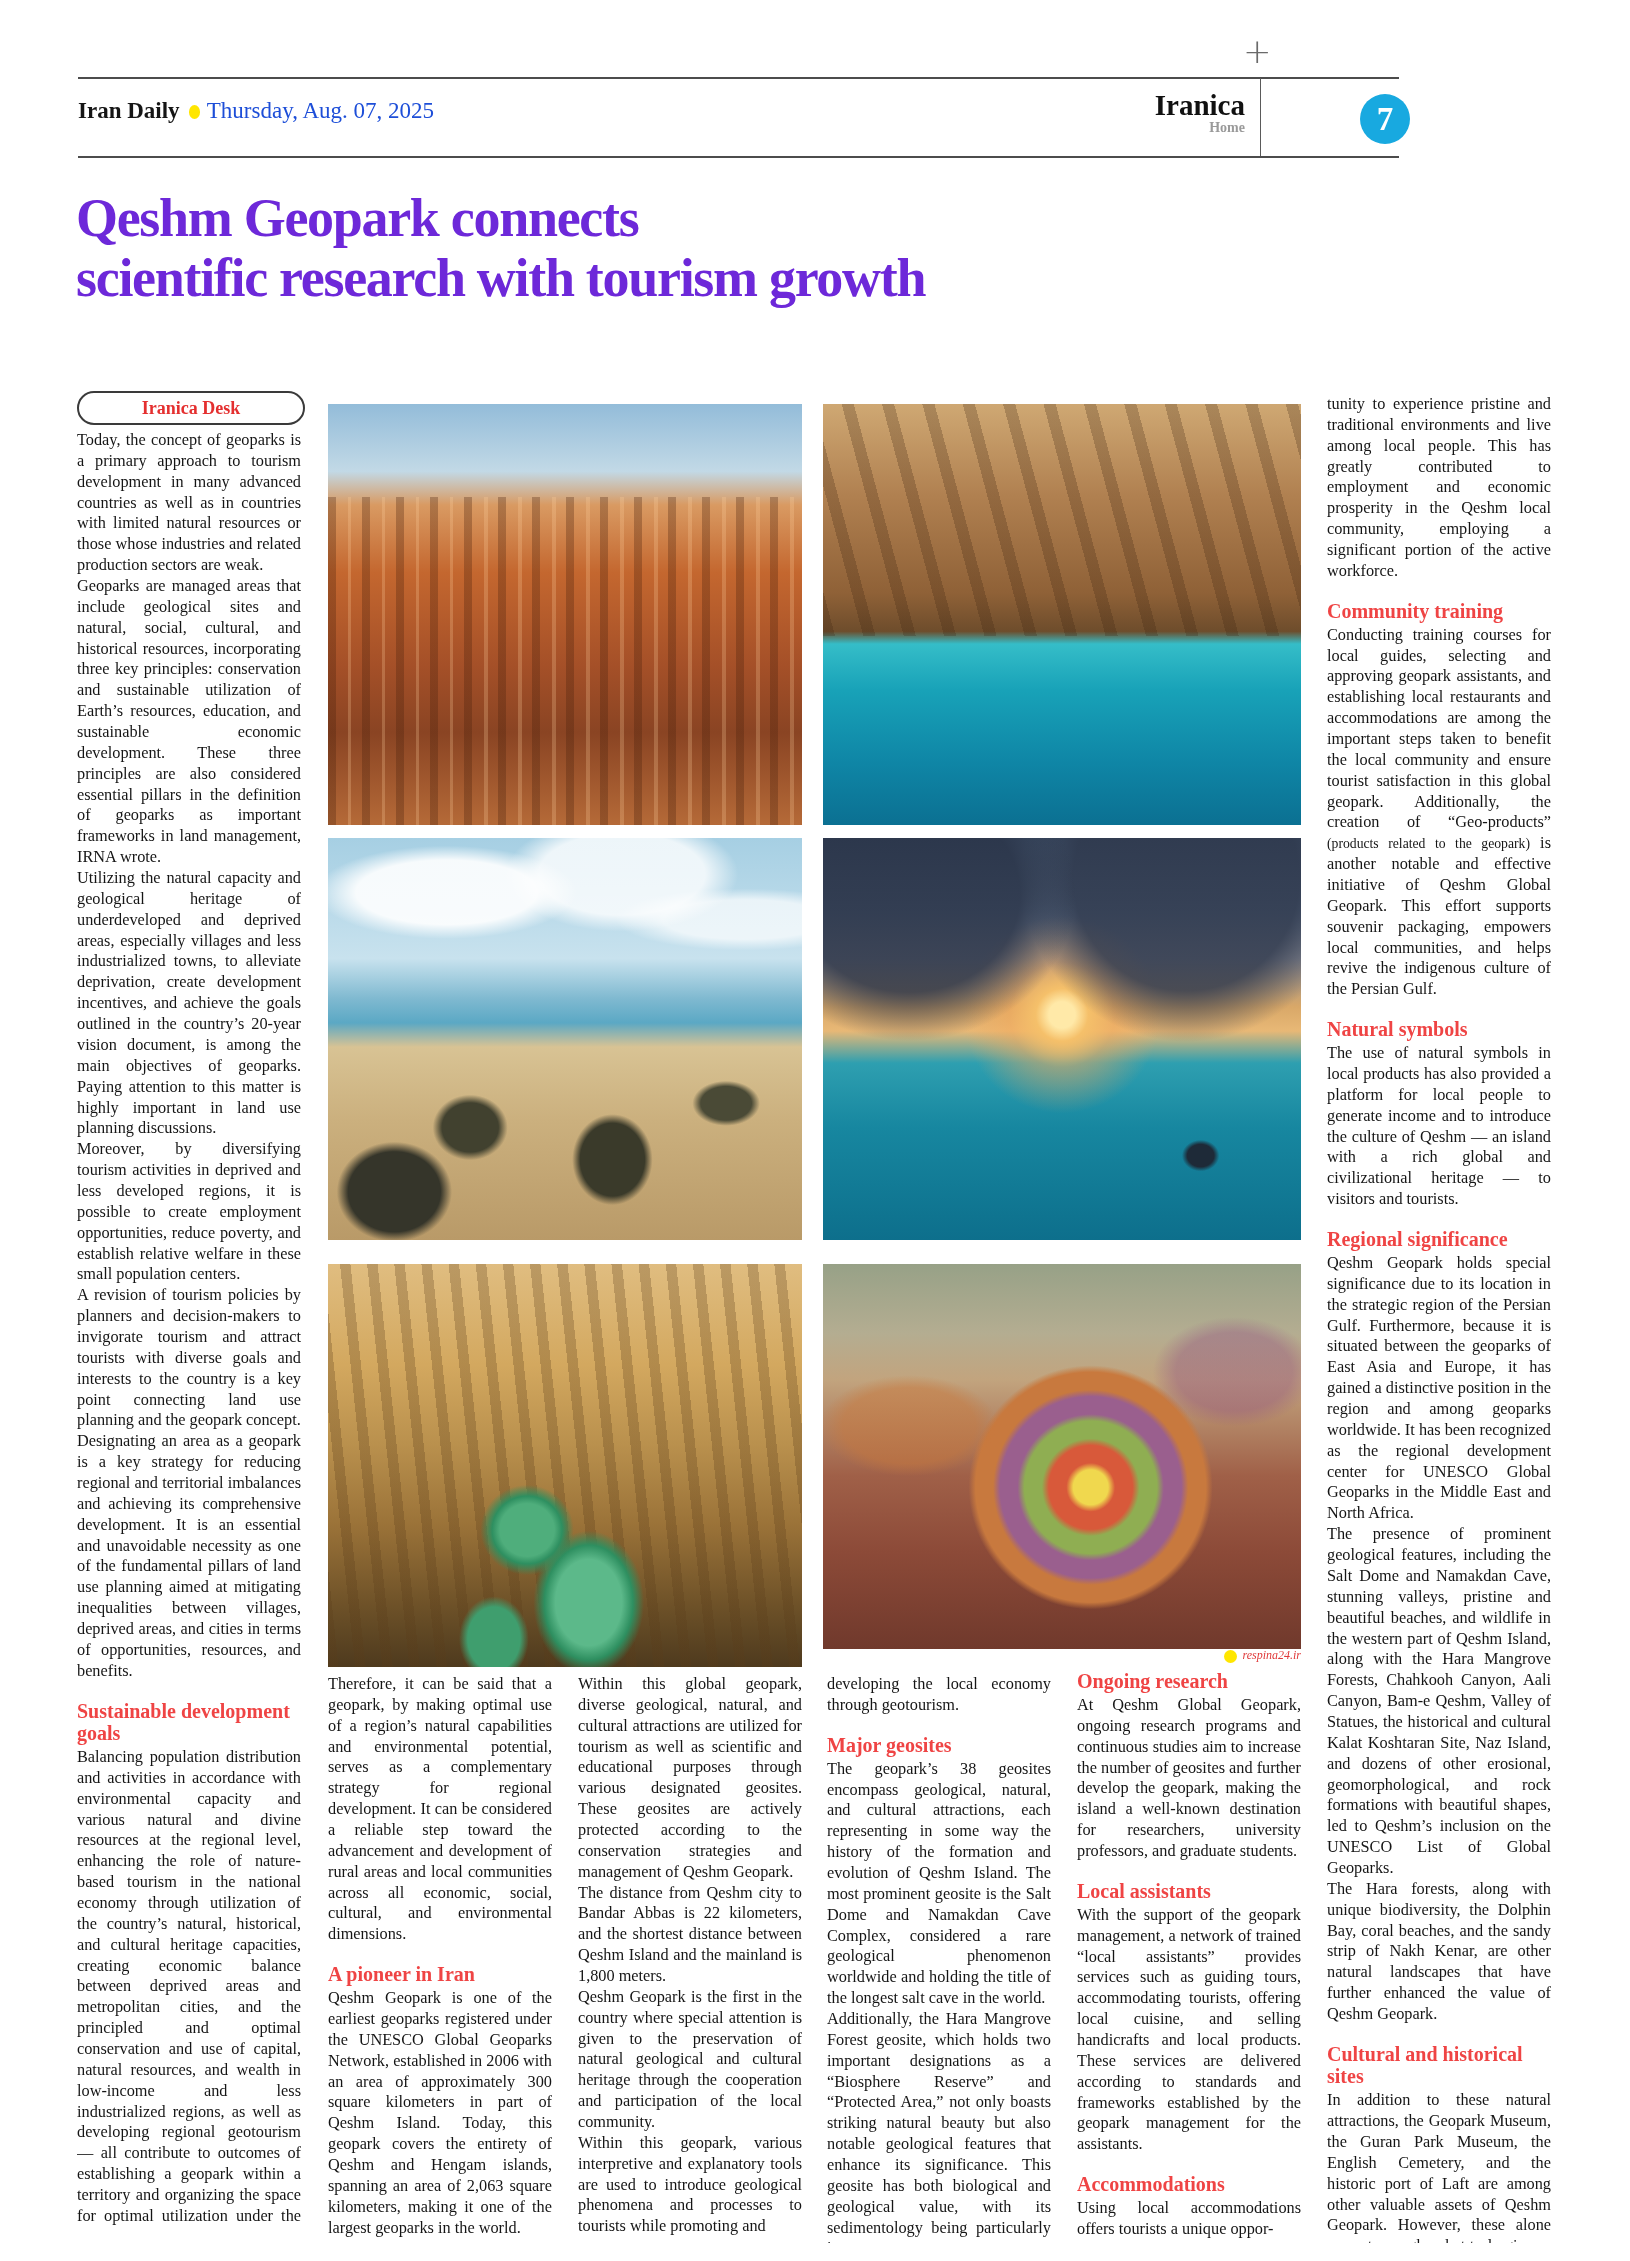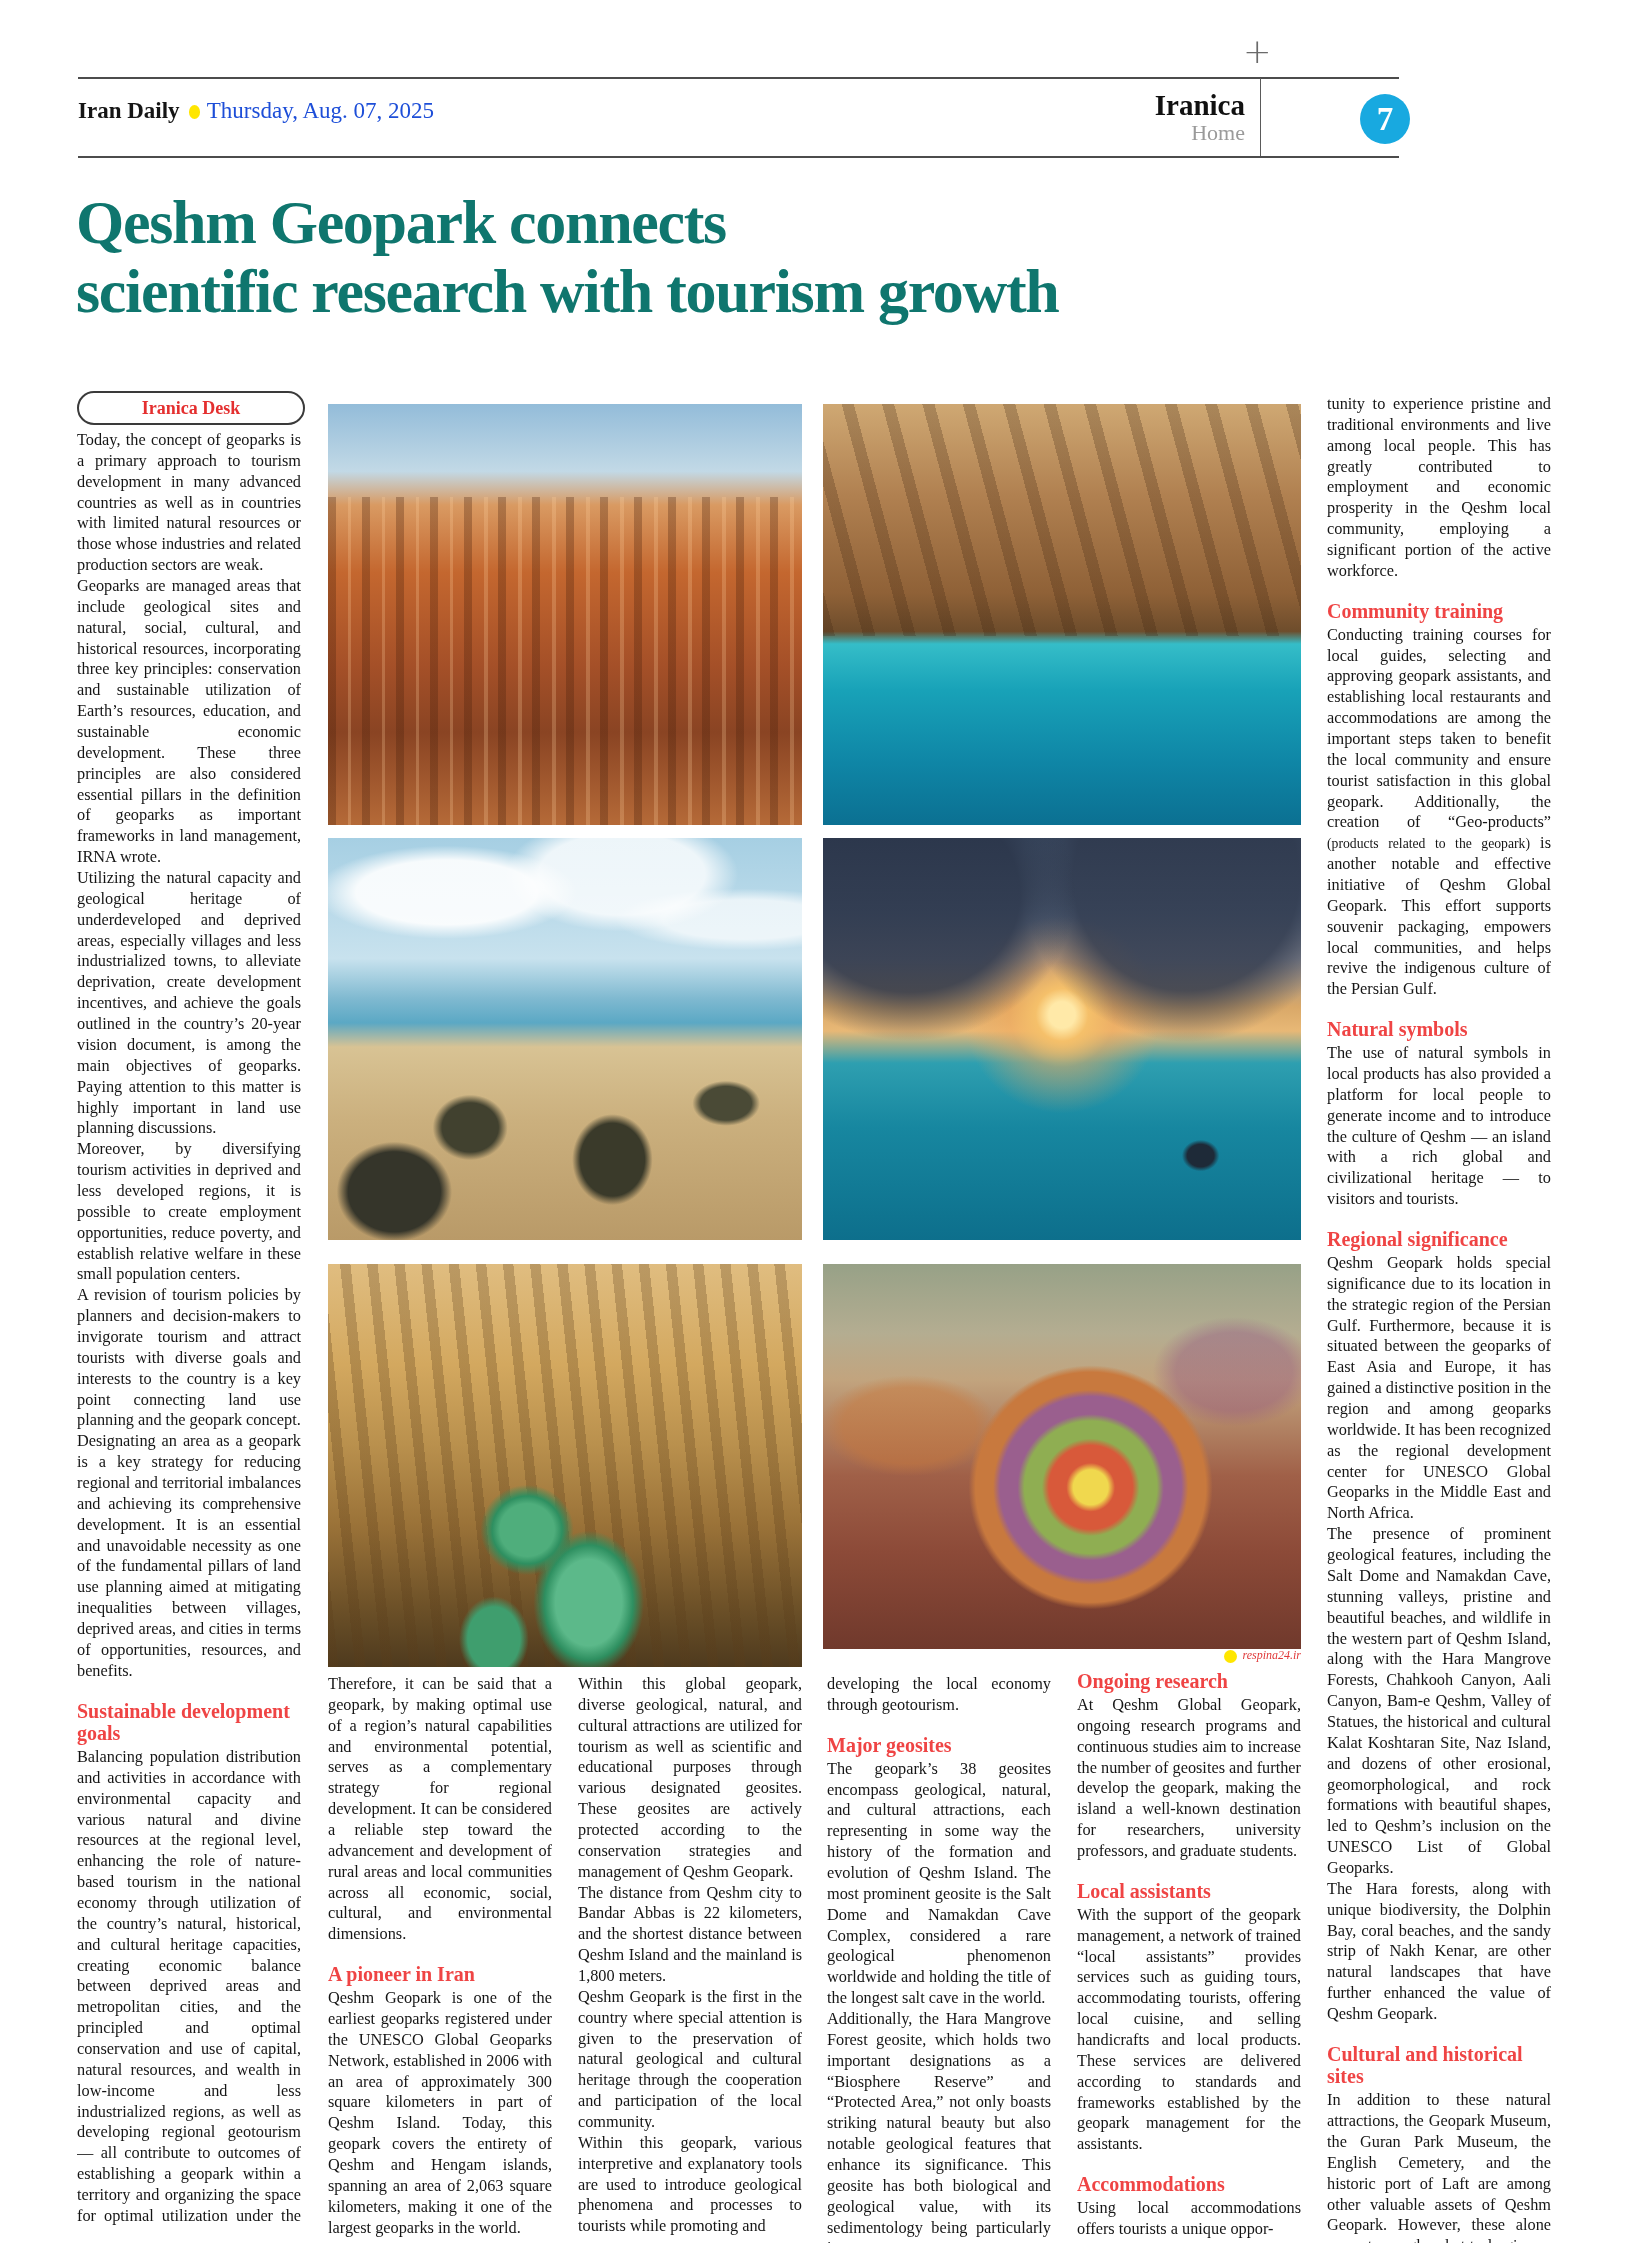--- a/index.html
+++ b/index.html
@@ -13,28 +13,28 @@
   .rule-bottom{top:156px;}
   .crop-mark{position:absolute;left:1243px;top:31px;font-size:34px;color:#6a6a6a;
     font-family:"DejaVu Sans", sans-serif;font-weight:200;}
   .masthead-left{position:absolute;left:78px;top:98px;font-size:23px;white-space:nowrap;}
   .paper{font-weight:bold;}
   .dot{display:inline-block;width:11.7px;height:14.3px;border-radius:50%;background:#ffe600;
     margin:0 6.5px 1.3px 9px;vertical-align:middle;}
   .date{color:#1d4ed8;}
   .section-label{position:absolute;left:1102px;top:90px;width:143px;text-align:right;}
   .section-name{font-size:29px;font-weight:bold;color:#111;line-height:1.05;}
-  .section-home{font-size:22px;color:#9a9a9a;line-height:1.15;}
+  .section-home{font-size:14px;color:#9a9a9a;line-height:1.15;font-weight:bold;}
   .header-divider{position:absolute;left:1260px;top:78px;width:1.3px;height:78px;background:#5a5a5a;}
   .pagenum{position:absolute;left:1360px;top:94px;width:50px;height:50px;border-radius:50%;
     background:#18a9e0;color:#fff;font-weight:bold;font-size:33px;
     display:flex;align-items:center;justify-content:center;}
   
   .headline{position:absolute;left:76px;top:188px;margin:0;width:1480px;
-    font-size:62px;line-height:1.12;font-weight:bold;color:#0f766e;letter-spacing:-1.3px;}
+    font-size:54px;line-height:1.12;font-weight:bold;color:#6d28d9;letter-spacing:-1.3px;}
   
   .badge{position:absolute;left:77px;top:391px;width:224px;height:30px;
     border:2px solid #3a3a3a;border-radius:17px;display:flex;align-items:center;justify-content:center;
     color:#e42f2f;font-size:18px;font-weight:bold;}
   
   .col{position:absolute;width:224px;text-align:justify;font-size:16.3px;line-height:1.28;overflow:hidden;}
   .col1{left:77px; top:430px; height:1800px;}
   .col2{left:328px; top:1674px;height:569px;}
   .col3{left:578px; top:1674px;height:569px;}
   .col4{left:827px;top:1674px;height:569px;}

